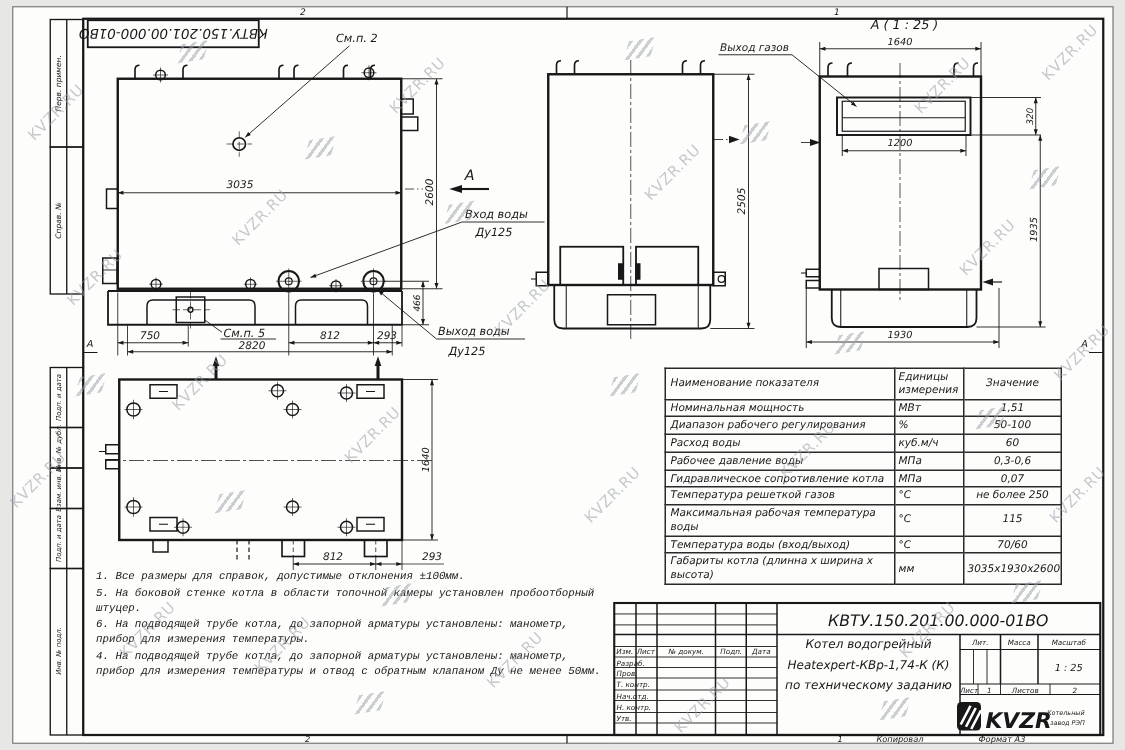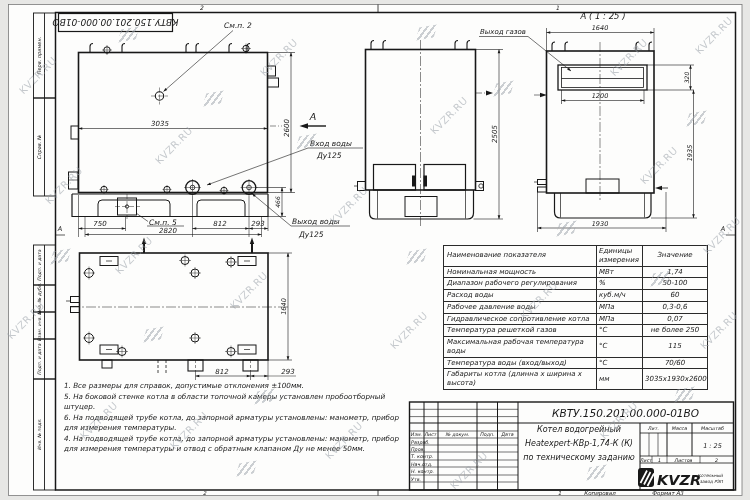--- a/index.html
+++ b/index.html
@@ -13,21 +13,21 @@
         border-collapse:collapse;table-layout:fixed;
         font:italic 7px/1.25 "DejaVu Sans",sans-serif;color:#181818;}
   .spec td,.spec th{border:1px solid #2a2a2a;padding:1px 2px;font-weight:normal;}
   .spec th{text-align:center;}
   .spec .c-name{width:147px;text-align:left;padding-left:3px;}
   .spec .c-unit{width:41px;text-align:left;}
   .spec .c-val{width:60px;text-align:center;}
   
   .notes{position:absolute;left:64px;top:381px;width:344px;z-index:3;
          font:italic 7.2px/1.38 "DejaVu Sans",sans-serif;color:#181818;}
-  .notes div{margin:0 0 1px 0;}
+  .notes div{margin:0 0 1px 0;font-family:Liberation Mono, monospace;}
   
   .wm{position:absolute;left:0;top:0;width:750px;height:500px;z-index:4;pointer-events:none;}
   .wm-t{position:absolute;white-space:nowrap;font:10px "DejaVu Sans",sans-serif;
         color:#99a0a8;opacity:.55;letter-spacing:.5px;transform:rotate(-45deg);}
   .wm-l{position:absolute;width:17px;height:13px;opacity:.5;
         background:repeating-linear-gradient(115deg,#99a0a8 0 2.5px,transparent 2.5px 6px);
         transform:skewX(-25deg) rotate(-10deg);}
 </style>
 </head>
 <body>
@@ -343,21 +343,21 @@
   <table class="spec">
     <tbody>
         <tr>
       <th class="c-name">Наименование показателя</th>
       <th class="c-unit">Единицы измерения</th>
       <th class="c-val">Значение</th>
     </tr>
     <tr>
           <td class="c-name">Номинальная мощность</td>
           <td class="c-unit">МВт</td>
-          <td class="c-val">1,74</td>
+          <td class="c-val">1,51</td>
         </tr>
     <tr>
           <td class="c-name">Диапазон рабочего регулирования</td>
           <td class="c-unit">%</td>
           <td class="c-val">50-100</td>
         </tr>
     <tr>
           <td class="c-name">Расход воды</td>
           <td class="c-unit">куб.м/ч</td>
           <td class="c-val">60</td>

